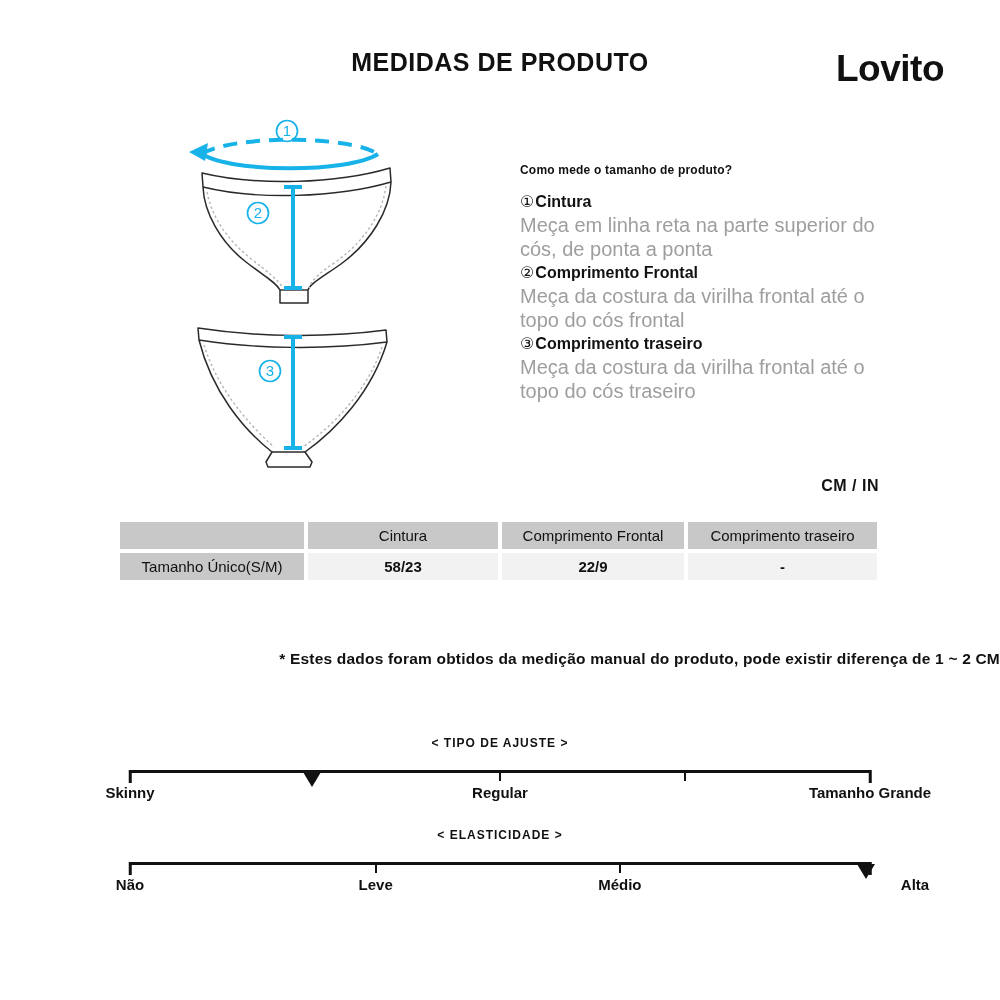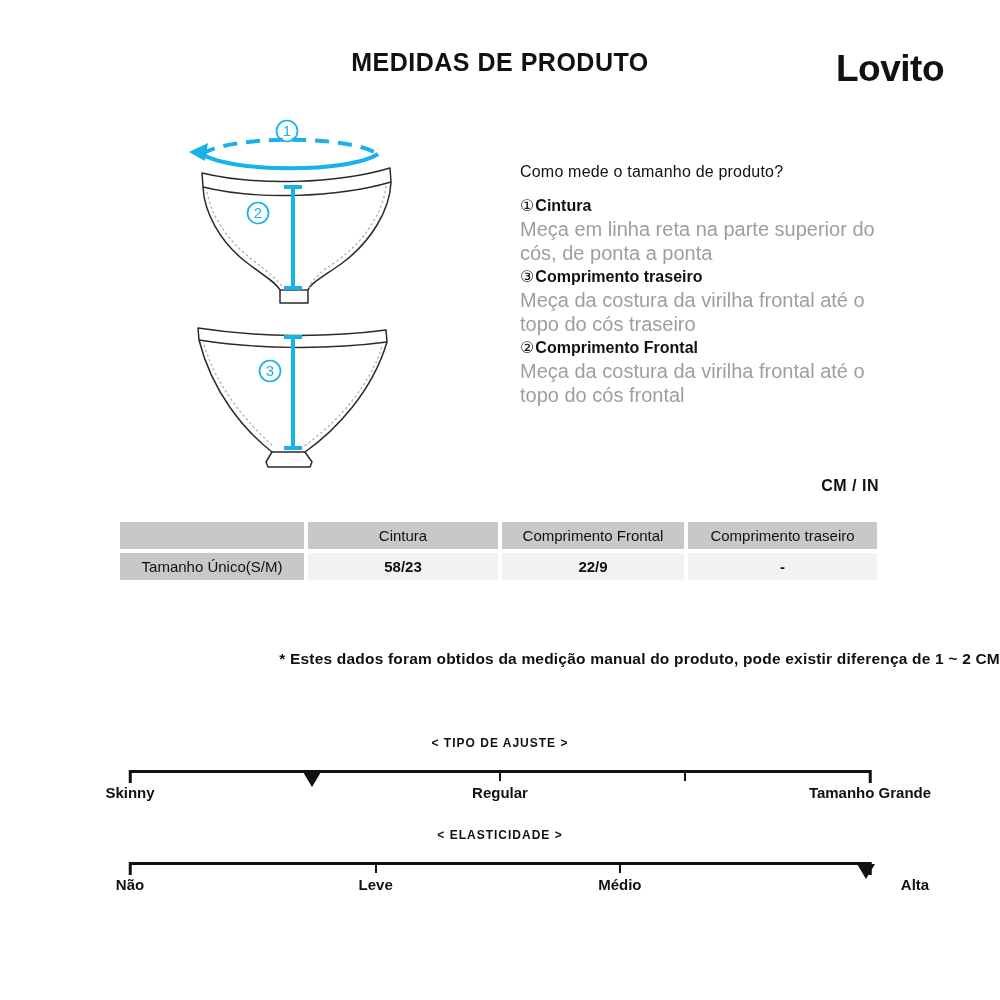--- a/index.html
+++ b/index.html
@@ -22,21 +22,21 @@
   .acc-stroke{stroke:var(--accent);fill:none;}
   .acc-fill{fill:var(--accent);}
   .thick path{stroke-width:4;}
   .thin{stroke-width:1.7;}
   .dashed{stroke-width:4;stroke-dasharray:14 9;}
   .solid-arc{stroke-width:4;}
   .acc-text{fill:var(--accent);font-size:15px;text-anchor:middle;font-family:"Liberation Sans","DejaVu Sans",sans-serif;}
 
   
   .howto{position:absolute;left:520px;top:163px;width:372px;}
-  .howto-heading{font-size:16px;font-weight:normal;margin-bottom:13px;letter-spacing:0.2px;}
+  .howto-heading{font-size:12px;font-weight:bold;margin-bottom:13px;letter-spacing:0.2px;}
   .item-title{font-size:16px;font-weight:bold;line-height:23px;}
   .inum{font-weight:normal;margin-right:1px;}
   .item-desc{font-size:20px;line-height:24px;color:var(--muted_text);}
 
   .units{top:477px;right:121px;font-size:16px;font-weight:bold;letter-spacing:0.5px;margin-left:33px;}
 
   
   .size-table{position:absolute;left:120px;top:522px;display:flex;flex-direction:column;gap:4px;}
   .trow{display:flex;gap:4px;}
   .cell{height:27px;line-height:27px;text-align:center;font-size:15px;white-space:nowrap;}
@@ -107,27 +107,27 @@
 
 <div class="howto">
   <div class="howto-heading">Como mede o tamanho de produto?</div>
 
   <div class="howto-item">
     <div class="item-title"><span class="inum">①</span><span>Cintura</span></div>
     <div class="item-desc">Meça em linha reta na parte superior do cós, de ponta a ponta</div>
   </div>
 
   <div class="howto-item">
-    <div class="item-title"><span class="inum">③</span><span>Comprimento traseiro</span></div>
-    <div class="item-desc">Meça da costura da virilha frontal até o topo do cós traseiro</div>
+    <div class="item-title"><span class="inum">②</span><span>Comprimento Frontal</span></div>
+    <div class="item-desc">Meça da costura da virilha frontal até o topo do cós frontal</div>
   </div>
 
   <div class="howto-item">
-    <div class="item-title"><span class="inum">②</span><span>Comprimento Frontal</span></div>
-    <div class="item-desc">Meça da costura da virilha frontal até o topo do cós frontal</div>
+    <div class="item-title"><span class="inum">③</span><span>Comprimento traseiro</span></div>
+    <div class="item-desc">Meça da costura da virilha frontal até o topo do cós traseiro</div>
   </div>
 </div>
 
 <div class="abs units">CM / IN</div>
 
 <div class="size-table">
   <div class="trow">
     <div class="cell c0 hcell"></div>
     <div class="cell c1 hcell">Cintura</div>
     <div class="cell c2 hcell">Comprimento Frontal</div>

